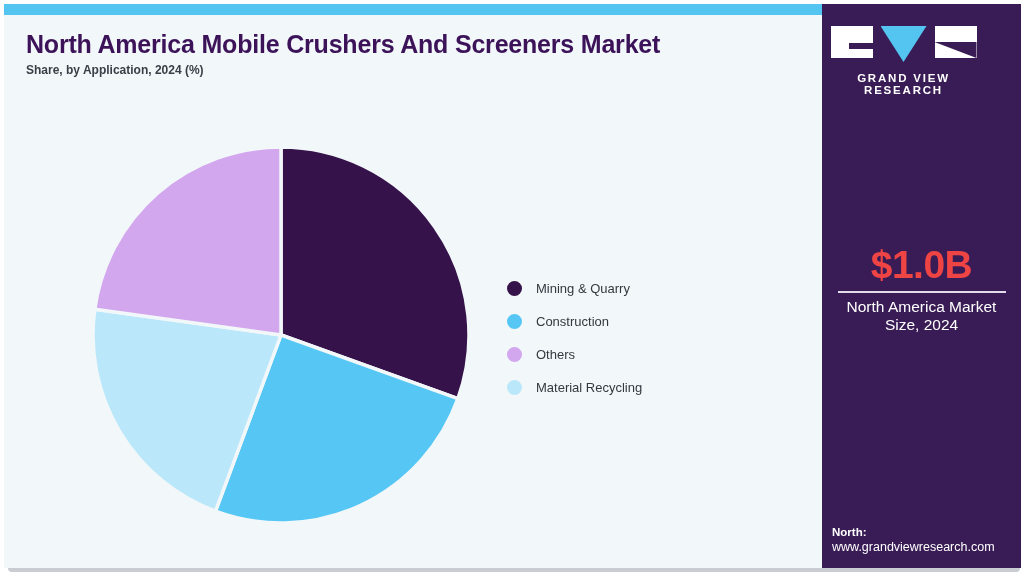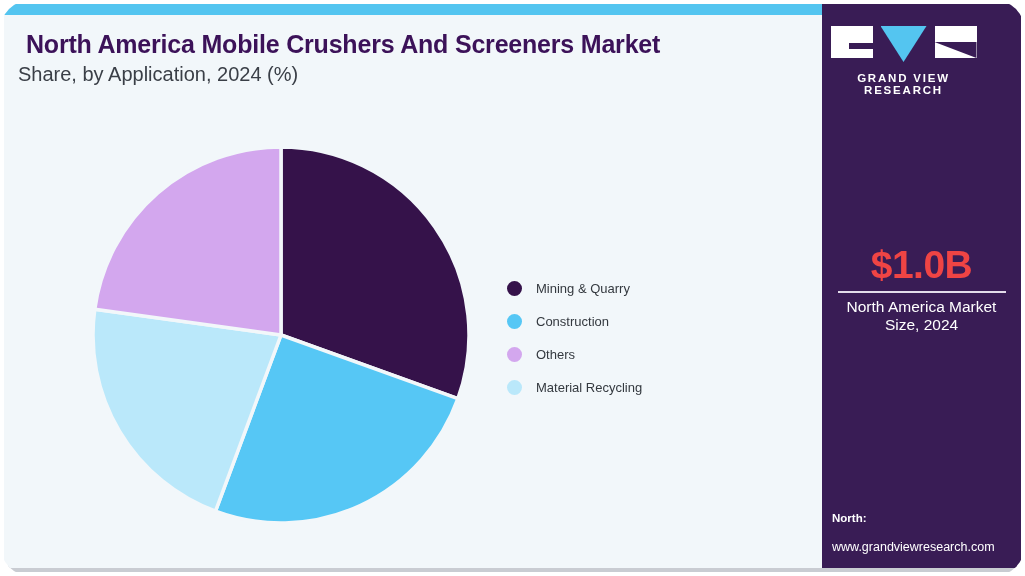--- a/index.html
+++ b/index.html
@@ -9,21 +9,20 @@
   }
   body {
     font-family: "Liberation Sans", sans-serif;
   }
   #frame {
     position: relative;
     width: 1025px;
     height: 576px;
     overflow: hidden;
     background: #ffffff;
-    border-radius: 31px;
   }
   
   #card-shadow {
     position: absolute;
     left: 8px;
     top: 8px;
     width: 1012px;
     height: 564px;
     background: #c9ccd2;
     border-radius: 4px;
@@ -51,24 +50,24 @@
     left: 22px;
     top: 26px;
     font-size: 25px;
     font-weight: bold;
     color: #3c1259;
     letter-spacing: -0.2px;
     white-space: nowrap;
   }
   #subtitle {
     position: absolute;
-    left: 14px;
+    left: 22px;
     top: 59px;
-    font-size: 20px;
-    font-weight: normal;
+    font-size: 12px;
+    font-weight: bold;
     color: #3a3f47;
     white-space: nowrap;
   }
   
   #pie-wrap {
     position: absolute;
     left: 85px;
     top: 139px;
     width: 384px;
     height: 384px;
@@ -199,21 +198,21 @@
     left: 10px;
     bottom: 14px;
     width: 189px;
   }
   #source-label {
     font-size: 11.5px;
     font-weight: bold;
     color: #ffffff;
   }
   #source-url {
-    margin-top: 16px;
+    margin-top: 2px;
     font-size: 12.5px;
     color: #ffffff;
   }
 </style>
 </head>
 <body>
 
 <div id="frame">
 
   <div id="card-shadow"></div>

